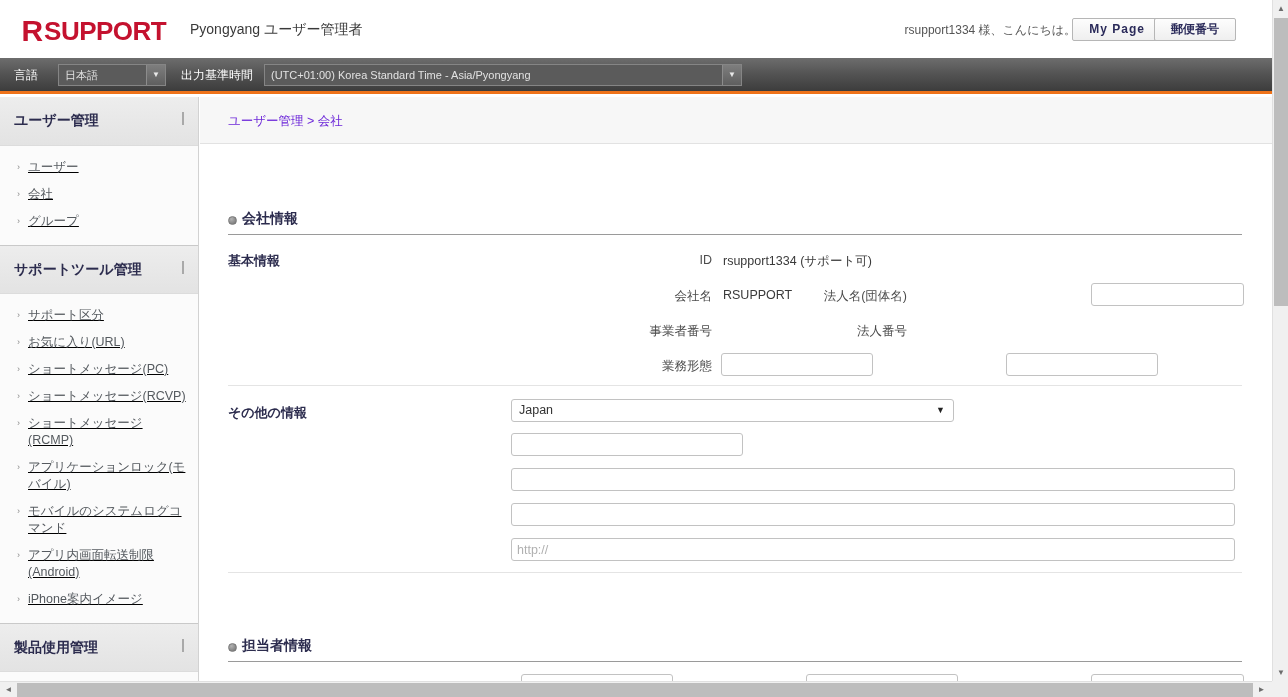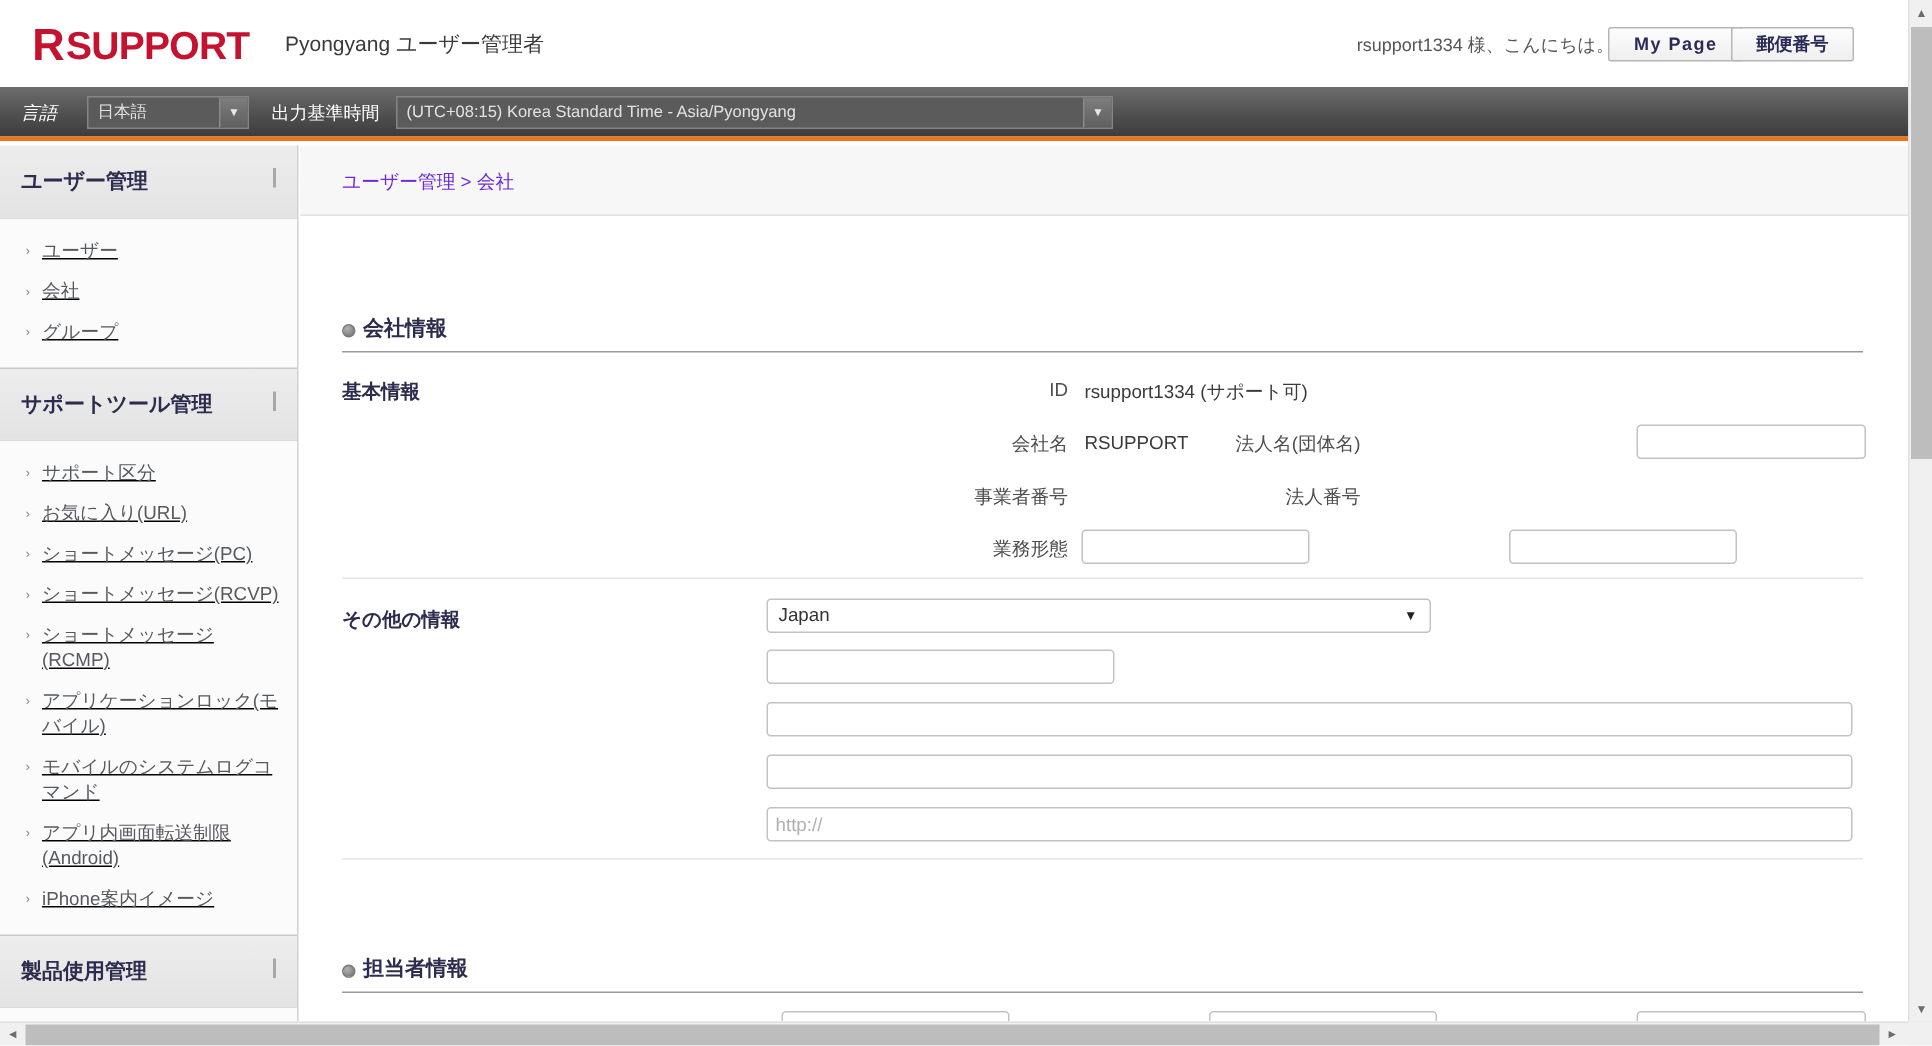--- a/index.html
+++ b/index.html
@@ -67,21 +67,21 @@
   .settingsbar {
     position: absolute; left: 0; top: 58px;
     width: 1272px; height: 36px;
     background: linear-gradient(to bottom, #6d6d6d 0%, #555555 45%, #3c3c3c 100%);
     border-bottom: 3px solid #ee7219;
   }
   .sb-label {
     position: absolute; top: 9px;
     font-size: 12px; color: #ffffff;
   }
-  #lbl-lang { left: 14px; font-style: italic; }
+  #lbl-lang { left: 14px; }
   #lbl-tz { left: 181px; }
   .sb-select {
     position: absolute; top: 6px;
     height: 22px;
     background: #5b5b5b;
     border: 1px solid #858585;
     color: #e2e2e2;
     font-size: 11px;
     line-height: 20px;
     padding-left: 6px;
@@ -293,21 +293,21 @@
   </div>
 
   <div class="settingsbar">
     <div class="sb-label" id="lbl-lang">言語</div>
     <div class="sb-select" id="sel-lang">
       <span>日本語</span>
       <span class="sb-arrow">▼</span>
     </div>
     <div class="sb-label" id="lbl-tz">出力基準時間</div>
     <div class="sb-select" id="sel-tz">
-      <span>(UTC+08:15) Korea Standard Time - Asia/Pyongyang</span>
+      <span>(UTC+01:00) Korea Standard Time - Asia/Pyongyang</span>
       <span class="sb-arrow">▼</span>
     </div>
   </div>
 
   <div class="sidebar" id="sidebar">
       <div class="nav-group-header">
         <div class="ngh-text">ユーザー管理</div>
         <div class="ngh-bar"></div>
       </div>
       <div class="nav-items">

